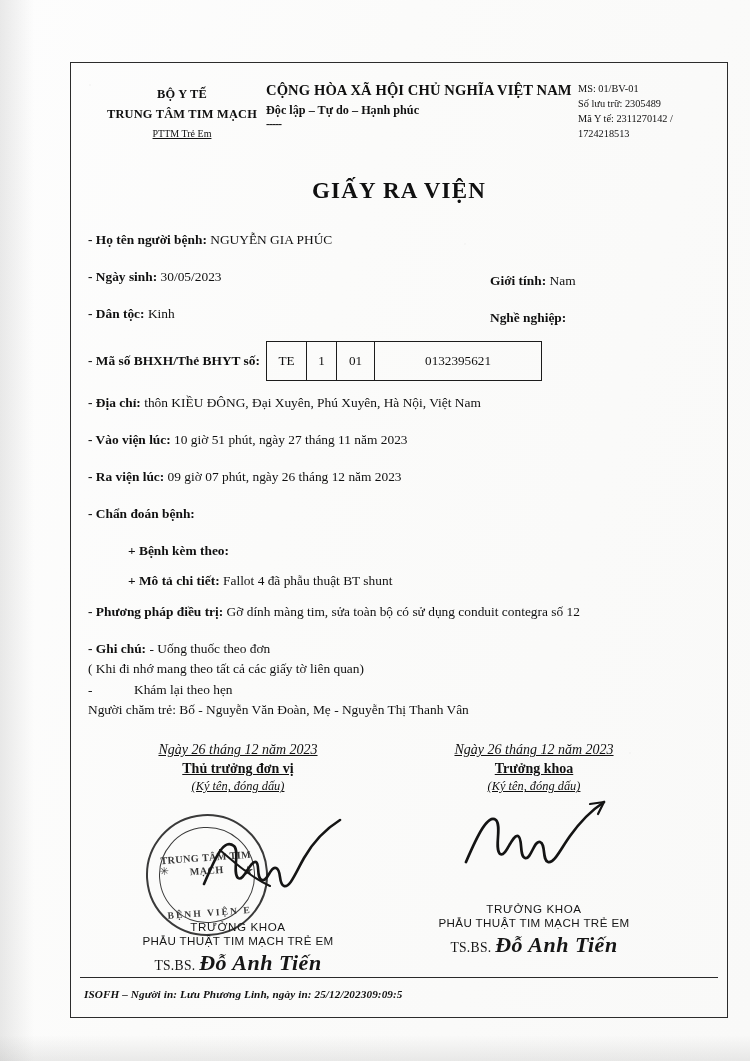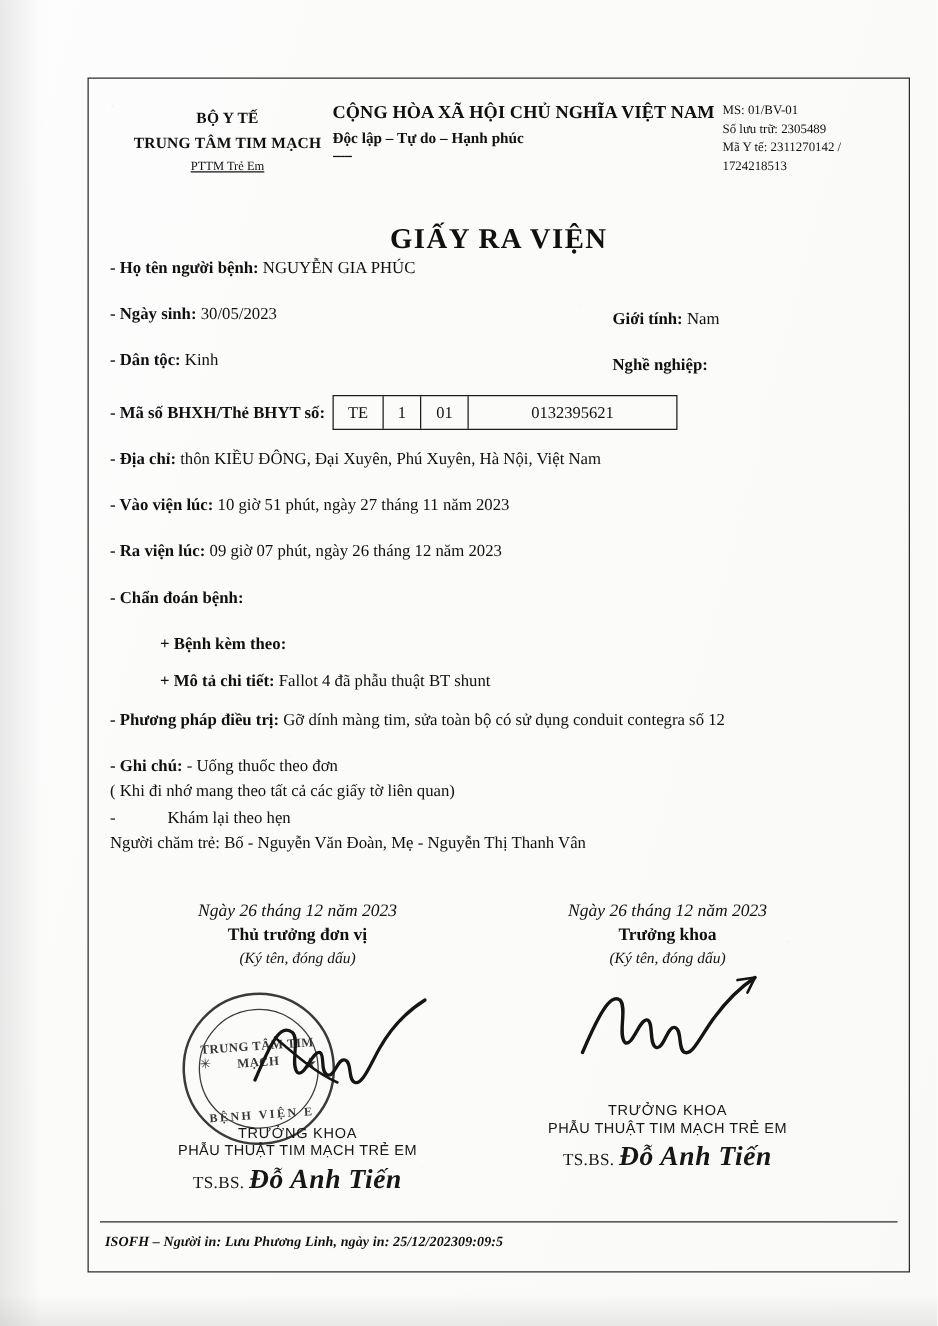--- a/index.html
+++ b/index.html
@@ -122,20 +122,21 @@
   .doc-title {
     text-align: center;
     font-size: 23px;
     font-weight: bold;
     letter-spacing: 1.2px;
     margin-top: 24px;
   }
 
   
   .body-fields {
+    margin-top: 26px;
     padding-left: 18px;
     padding-right: 16px;
     font-size: 13.4px;
   }
   .field-row {
     position: relative;
     min-height: 26px;
     margin-bottom: 11px;
     line-height: 1.45;
   }
@@ -154,21 +155,21 @@
     position: relative;
     min-height: 30px;
     margin-bottom: 12px;
     display: flex;
     align-items: center;
   }
   .bhxh-label { font-weight: bold; font-size: 13.4px; margin-right: 6px; }
   .bhxh-boxes {
     display: flex;
     border: 1.3px solid #1c1c1c;
-    height: 28px;
+    height: 40px;
     box-sizing: border-box;
   }
   .bhxh-cell {
     border-right: 1.3px solid #1c1c1c;
     display: flex;
     align-items: center;
     justify-content: center;
     font-size: 13.2px;
     box-sizing: border-box;
   }
@@ -196,23 +197,24 @@
   .note-dash-indent .dash { display: inline-block; width: 46px; }
 
   
   .sign-area {
     position: relative;
     margin-top: 22px;
     height: 250px;
   }
   .sign-col {
     position: absolute;
-    top: 16px;
+    top: 0;
     width: 268px;
     text-align: center;
+    text-decoration: underline;
   }
   .sign-left  { left: 34px; }
   .sign-right { left: 330px; }
 
   .sign-date {
     font-style: italic;
     font-size: 14px;
     white-space: nowrap;
   }
   .sign-role {

